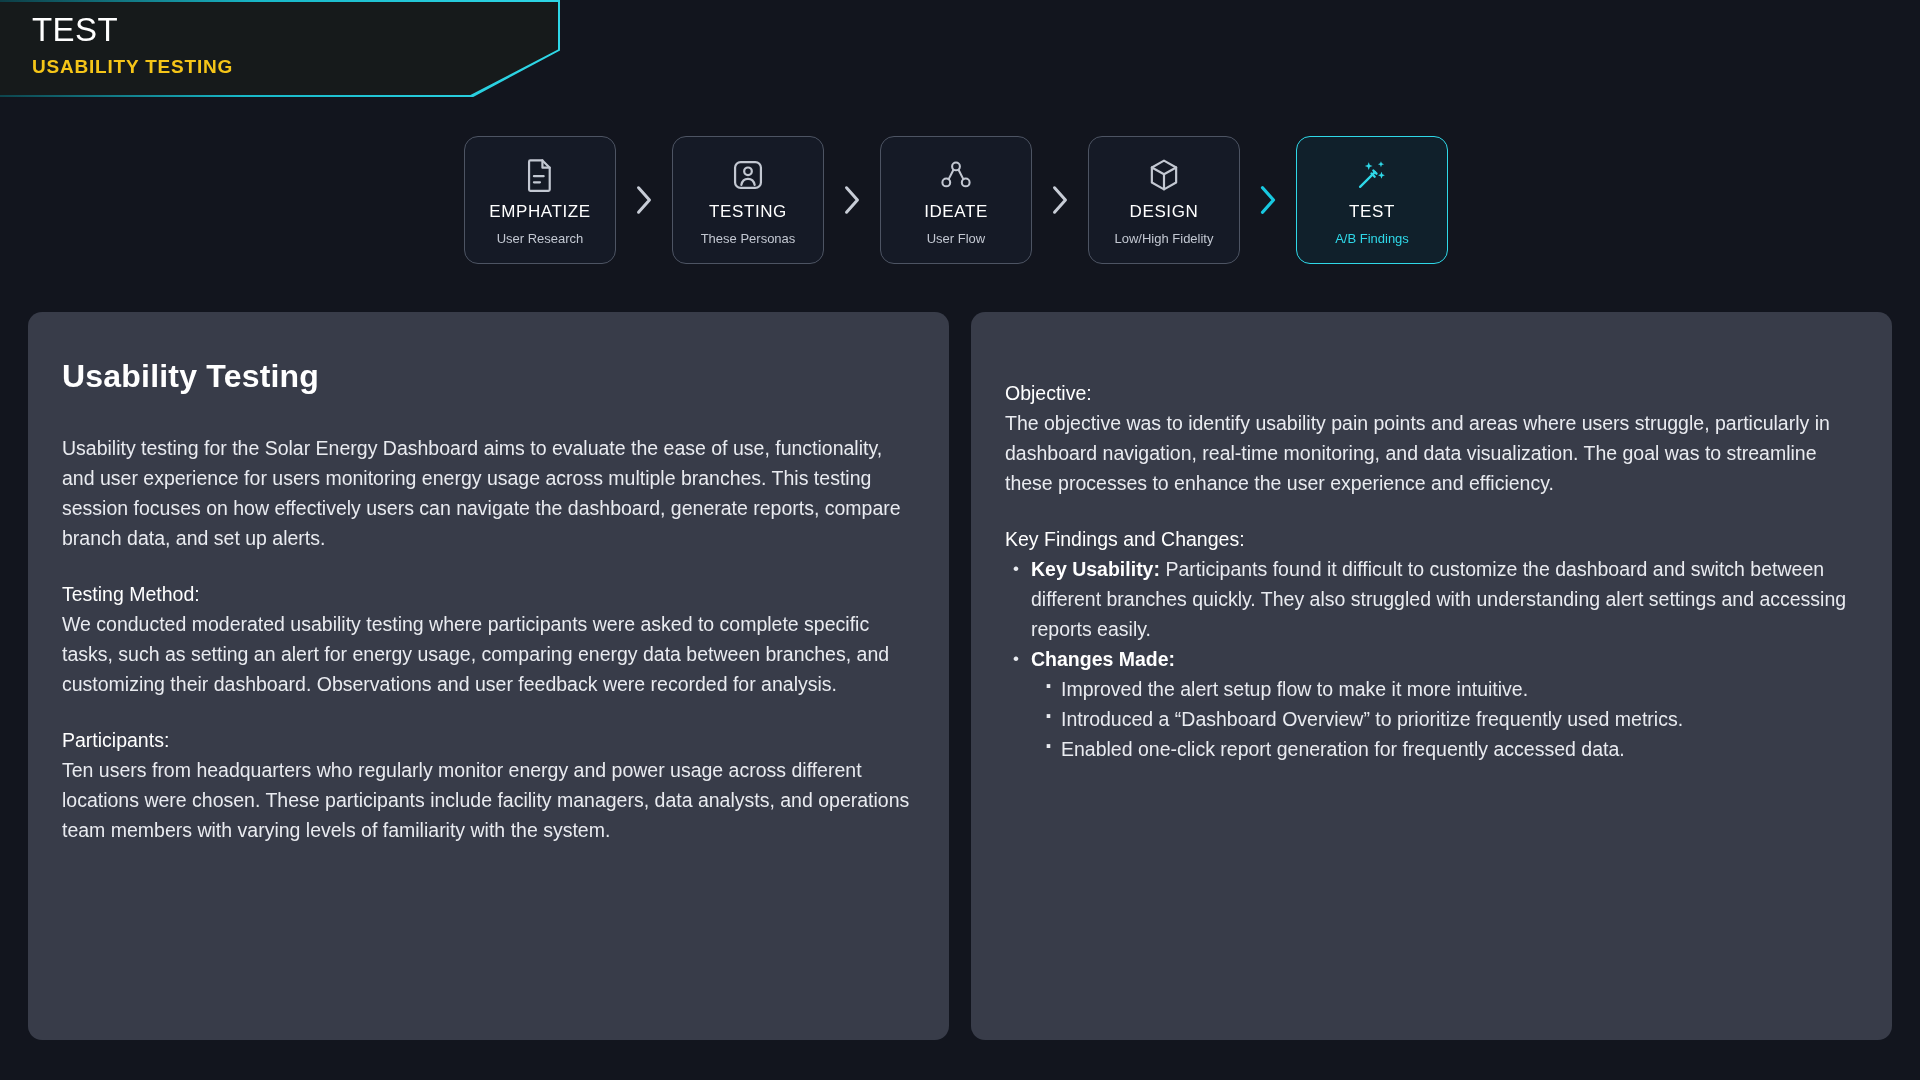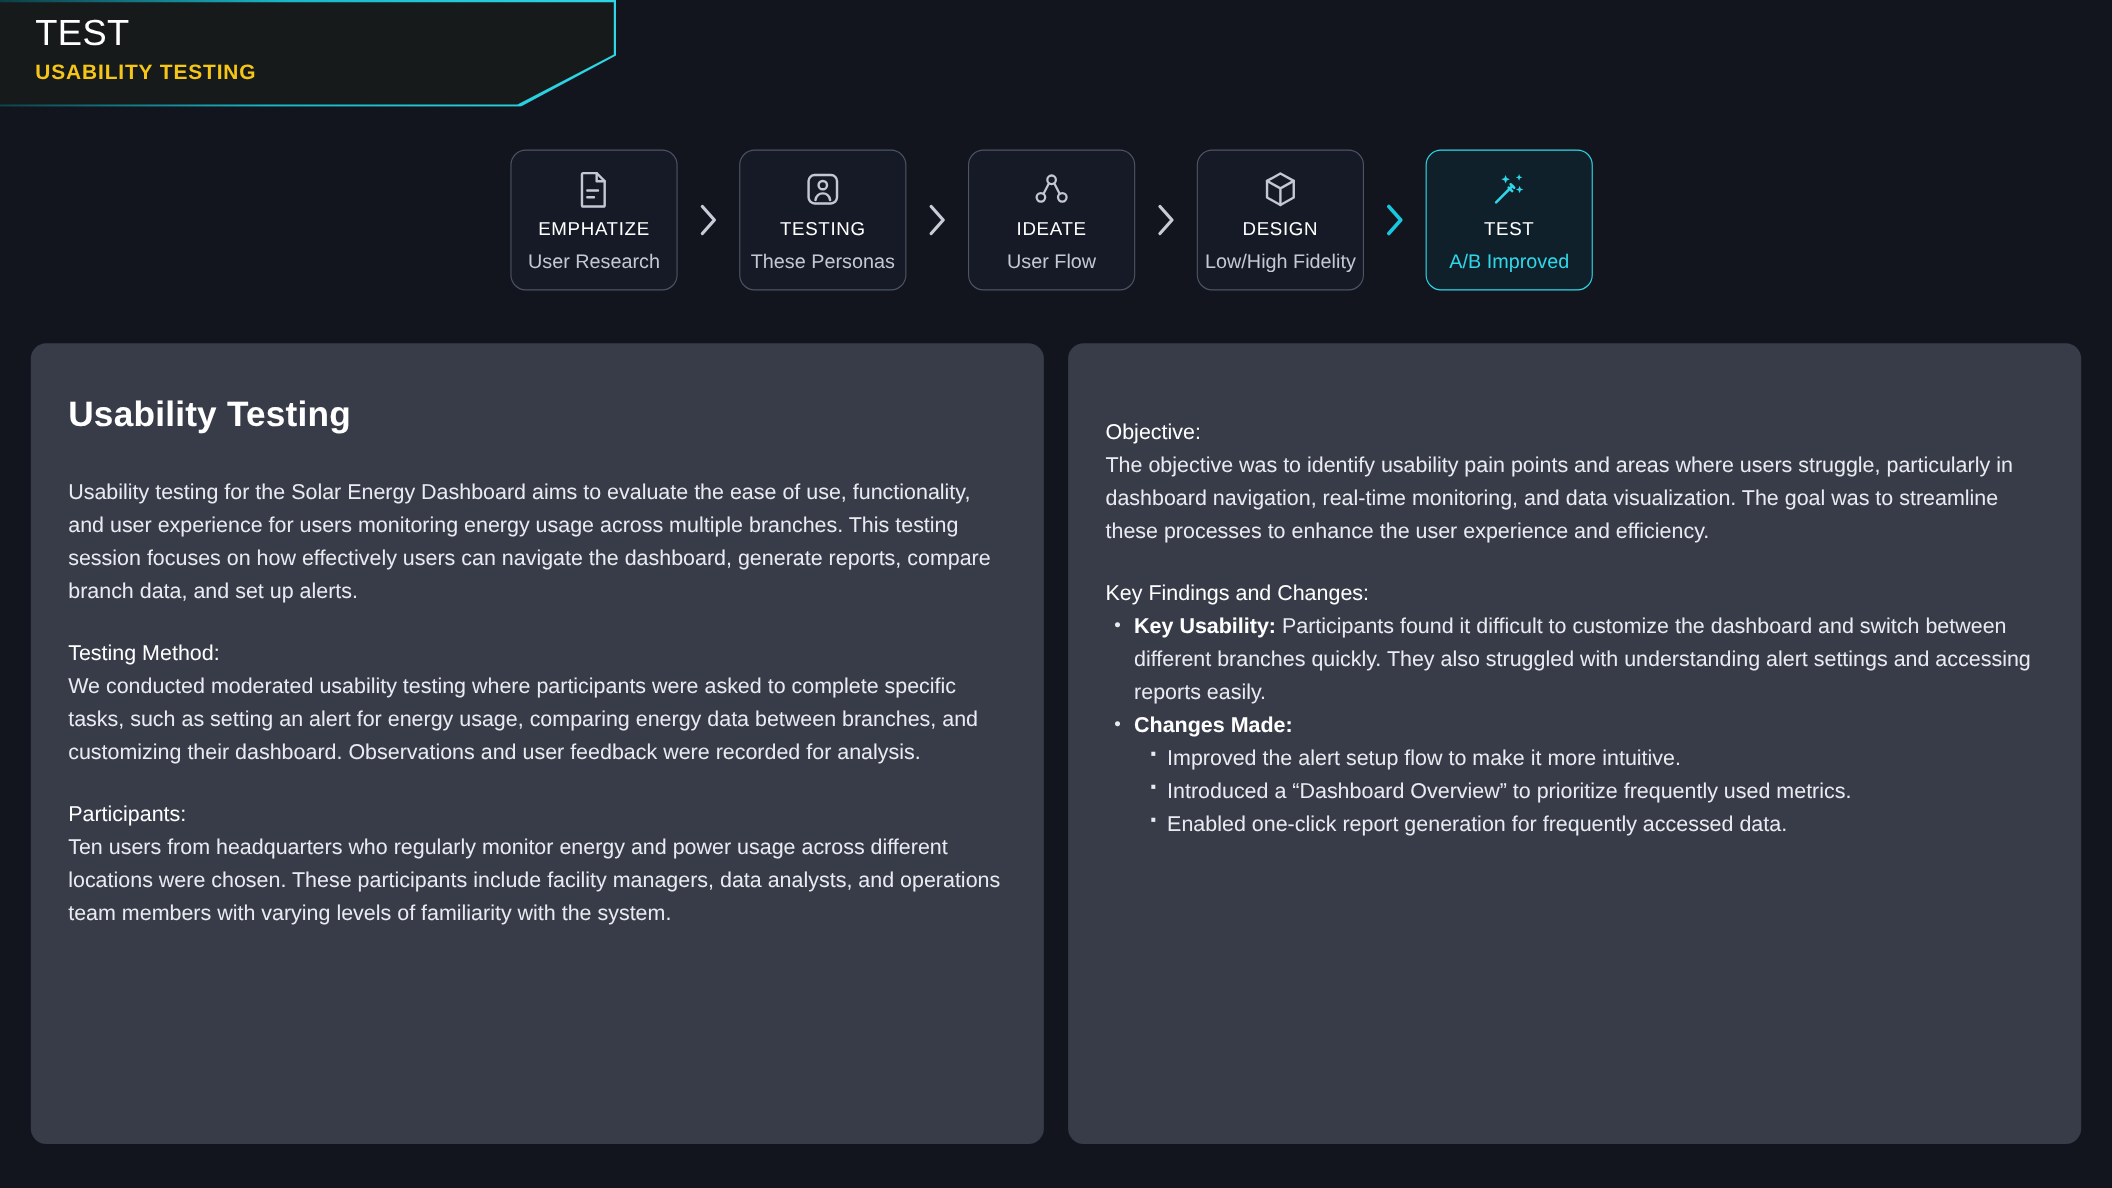--- a/index.html
+++ b/index.html
@@ -55,21 +55,21 @@
     display: flex; flex-direction: column;
     align-items: center; justify-content: center;
     gap: 2px;
   }
   .step-card .step-icon { height: 42px; display: flex; align-items: center; }
   .step-card .step-label {
     font-size: 17px; color: #ffffff; font-weight: 400;
     letter-spacing: .6px; margin-top: 4px;
   }
   .step-card .step-desc {
-    font-size: 18px; color: #c3c8d2; margin-top: 7px;
+    font-size: 13px; color: #c3c8d2; margin-top: 7px;
   }
   .step-card.active {
     border-color: #2fd8e8;
     background: #10202b;
   }
   .step-card.active .step-desc { color: #2fd8e8; }
   .chev {
     width: 56px; display: flex; align-items: center; justify-content: center;
     color: #c7ccd6;
   }
@@ -214,21 +214,21 @@
       <svg width="34" height="34" viewBox="0 0 28 28" fill="none" stroke="#2fd8e8" stroke-width="1.9" stroke-linecap="round" stroke-linejoin="round">
         <path d="M4.2 23.8L16.4 11.6"></path>
         <path d="M15.1 10.3l2.6 2.6"></path>
         <path d="M13.6 12.8l2.6 2.6"></path>
         <path d="M11.3 3.4l.9 2.3 2.3.9-2.3.9-.9 2.3-.9-2.3-2.3-.9 2.3-.9z" fill="#2fd8e8" stroke="none"></path>
         <path d="M21.4 2.6l.7 1.8 1.8.7-1.8.7-.7 1.8-.7-1.8-1.8-.7 1.8-.7z" fill="#2fd8e8" stroke="none"></path>
         <path d="M21.8 11.4l.8 2 2 .8-2 .8-.8 2-.8-2-2-.8 2-.8z" fill="#2fd8e8" stroke="none"></path>
       </svg>
     </span>
     <span class="step-label">TEST</span>
-    <span class="step-desc">A/B Improved</span>
+    <span class="step-desc">A/B Findings</span>
   </div>
 </div>
 
 <div class="panels">
 
   <div class="panel left">
     <div class="panel-title">Usability Testing</div>
 
     <div class="para">Usability testing for the Solar Energy Dashboard aims to evaluate the ease of use, functionality, and user experience for users monitoring energy usage across multiple branches. This testing session focuses on how effectively users can navigate the dashboard, generate reports, compare branch data, and set up alerts.</div>
 

